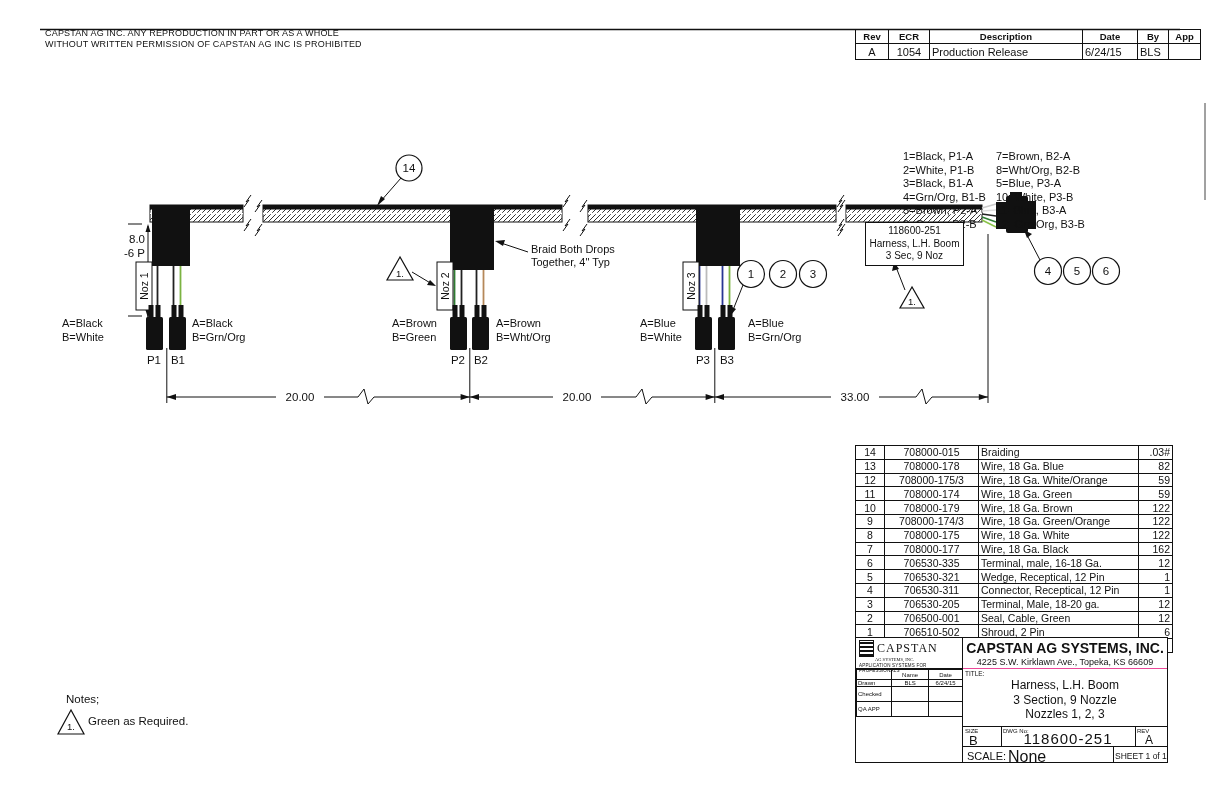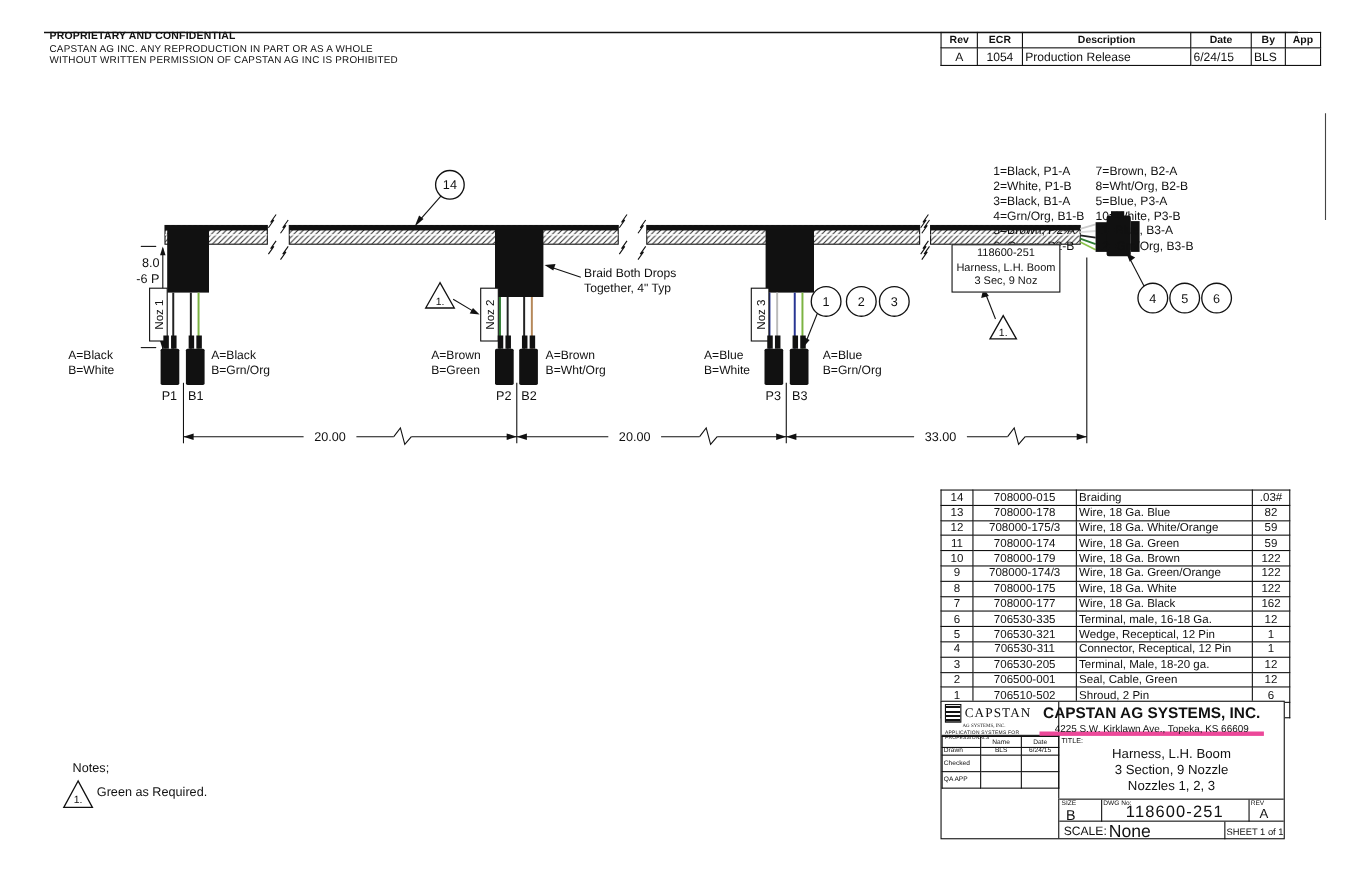--- a/index.html
+++ b/index.html
@@ -26,33 +26,33 @@
   .braidnote{left:531px;top:243px;font-size:11px;line-height:13px;white-space:nowrap;}
   
   .hbox{left:865px;top:222px;width:97px;height:40px;border:1px solid #111;text-align:center;
         font-size:10px;line-height:12.5px;padding-top:2px;background:#fff;}
   
   .parts{left:855px;top:445px;}
   .parts td{border:1px solid #111;font-size:10.5px;height:12.8px;padding:0 2px;white-space:nowrap;overflow:hidden;}
   .parts .ci{width:24px;text-align:center;}
   .parts .cp{width:89px;text-align:center;}
   .parts .cd{width:155px;text-align:left;}
-  .parts .cq{width:29px;text-align:center;}
+  .parts .cq{width:29px;text-align:right;}
   .parts .hd td{font-weight:bold;font-size:10.5px;height:13px;text-align:center;}
   
   .tb{left:855px;top:637px;width:311px;height:124px;border:1.5px solid #111;background:#fff;}
   .tb .cell{position:absolute;box-sizing:border-box;}
   .logo-cell{left:0;top:0;width:107px;height:31px;border-right:1px solid #111;border-bottom:1px solid #111;padding:2px 0 0 3px;}
   .logo-row{display:flex;align-items:center;}
   .logo-ic{width:13px;height:15px;border:1.5px solid #111;background:
      repeating-linear-gradient(0deg,#111 0 2px,#fff 2px 4px);margin-right:3px;}
   .logo-name{font-family:"Liberation Serif",serif;font-size:12px;letter-spacing:1px;text-align:right;}
   .logo-sub{font-family:"Liberation Serif",serif;font-size:4.5px;margin-left:16px;}
   .logo-tag{font-size:4.5px;margin-top:1px;letter-spacing:.2px;}
-  .comp-cell{left:89px;top:0;width:204px;height:31px;border-bottom:4px solid #ec4899;text-align:center;}
+  .comp-cell{left:107px;top:0;width:204px;height:31px;border-bottom:1px solid #ec4899;text-align:center;}
   .comp-name{font-size:14px;font-weight:bold;margin-top:2px;}
   .comp-addr{font-size:9px;margin-top:1px;}
   .sig-cell{left:0;top:31px;width:107px;height:57px;border-right:1px solid #111;}
   .sig-cell table{width:107px;}
   .sig-cell td{border:1px solid #111;font-size:6px;padding:0 1px;white-space:nowrap;overflow:hidden;}
   .sig-cell .r0 td{height:9px;text-align:center;}
   .sig-cell .rl{width:33px;}
   .sig-cell .rn{width:36px;text-align:center;}
   .sig-cell .rd{width:32px;text-align:center;}
   .sig-big{font-size:11px;}
@@ -303,21 +303,20 @@
     <text x="855" y="401" font-size="11.5" text-anchor="middle">33.00</text>
   </g>
 
   <g>
     <polygon points="71,710 58,734 84,734" fill="#fff" stroke="#111" stroke-width="1.2"></polygon>
     <text x="71" y="730" font-size="9.5" text-anchor="middle">1.</text>
   </g>
 </svg>
 
 <div class="abs prop">
-  <div class="t">PROPRIETARY AND CONFIDENTIAL</div>
   <div>CAPSTAN AG INC. ANY REPRODUCTION IN PART OR AS A WHOLE</div>
   <div>WITHOUT WRITTEN PERMISSION OF CAPSTAN AG INC IS PROHIBITED</div>
 </div>
 
 <table class="abs revtab">
   <tbody>
         <tr>
     <th style="width:28px">Rev</th>
     <th style="width:36px">ECR</th>
     <th style="width:148px">Description</th>

